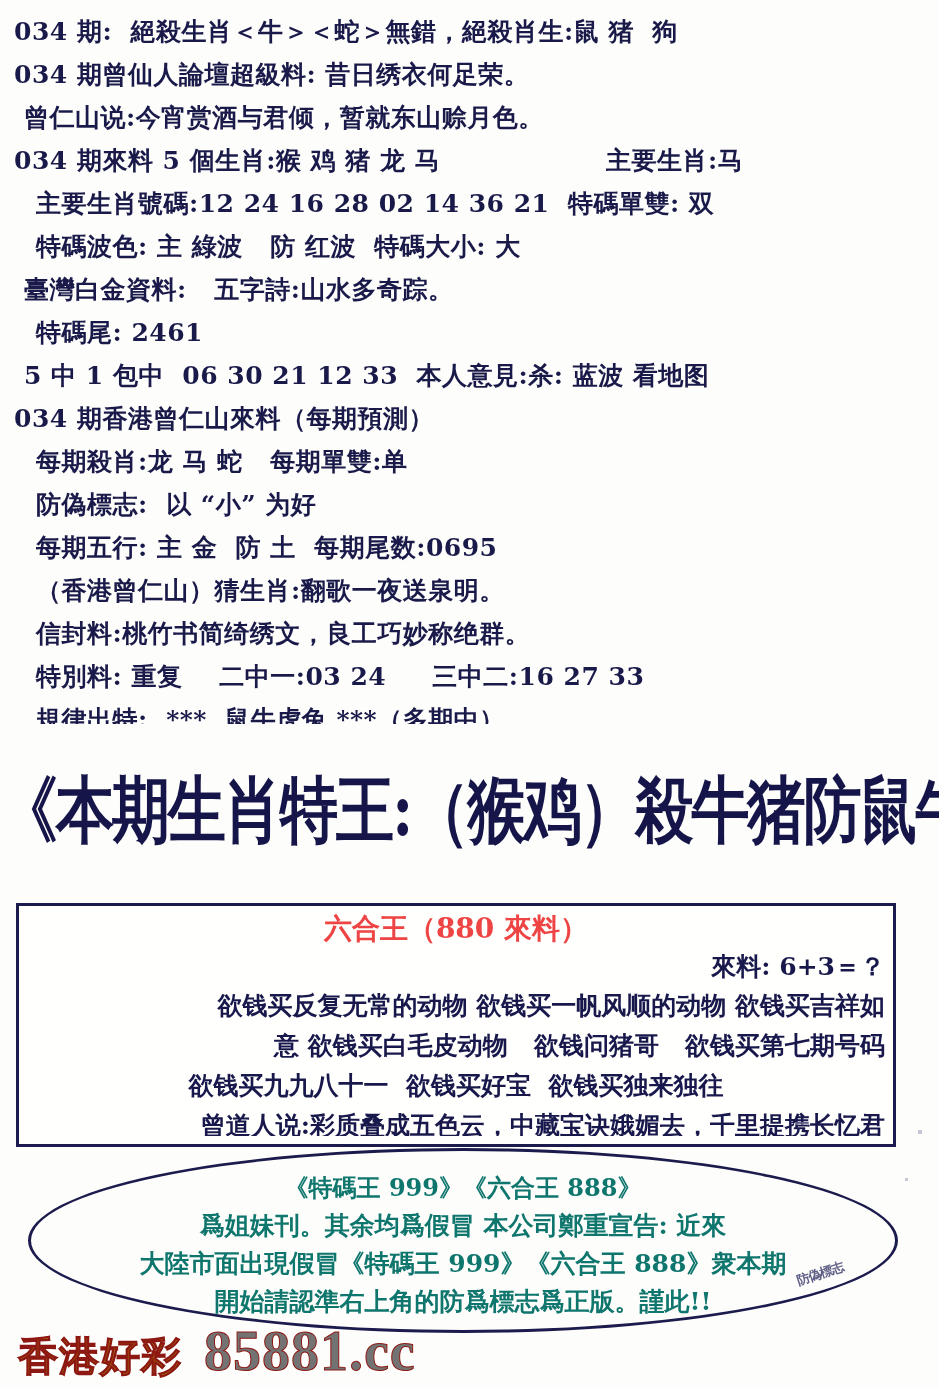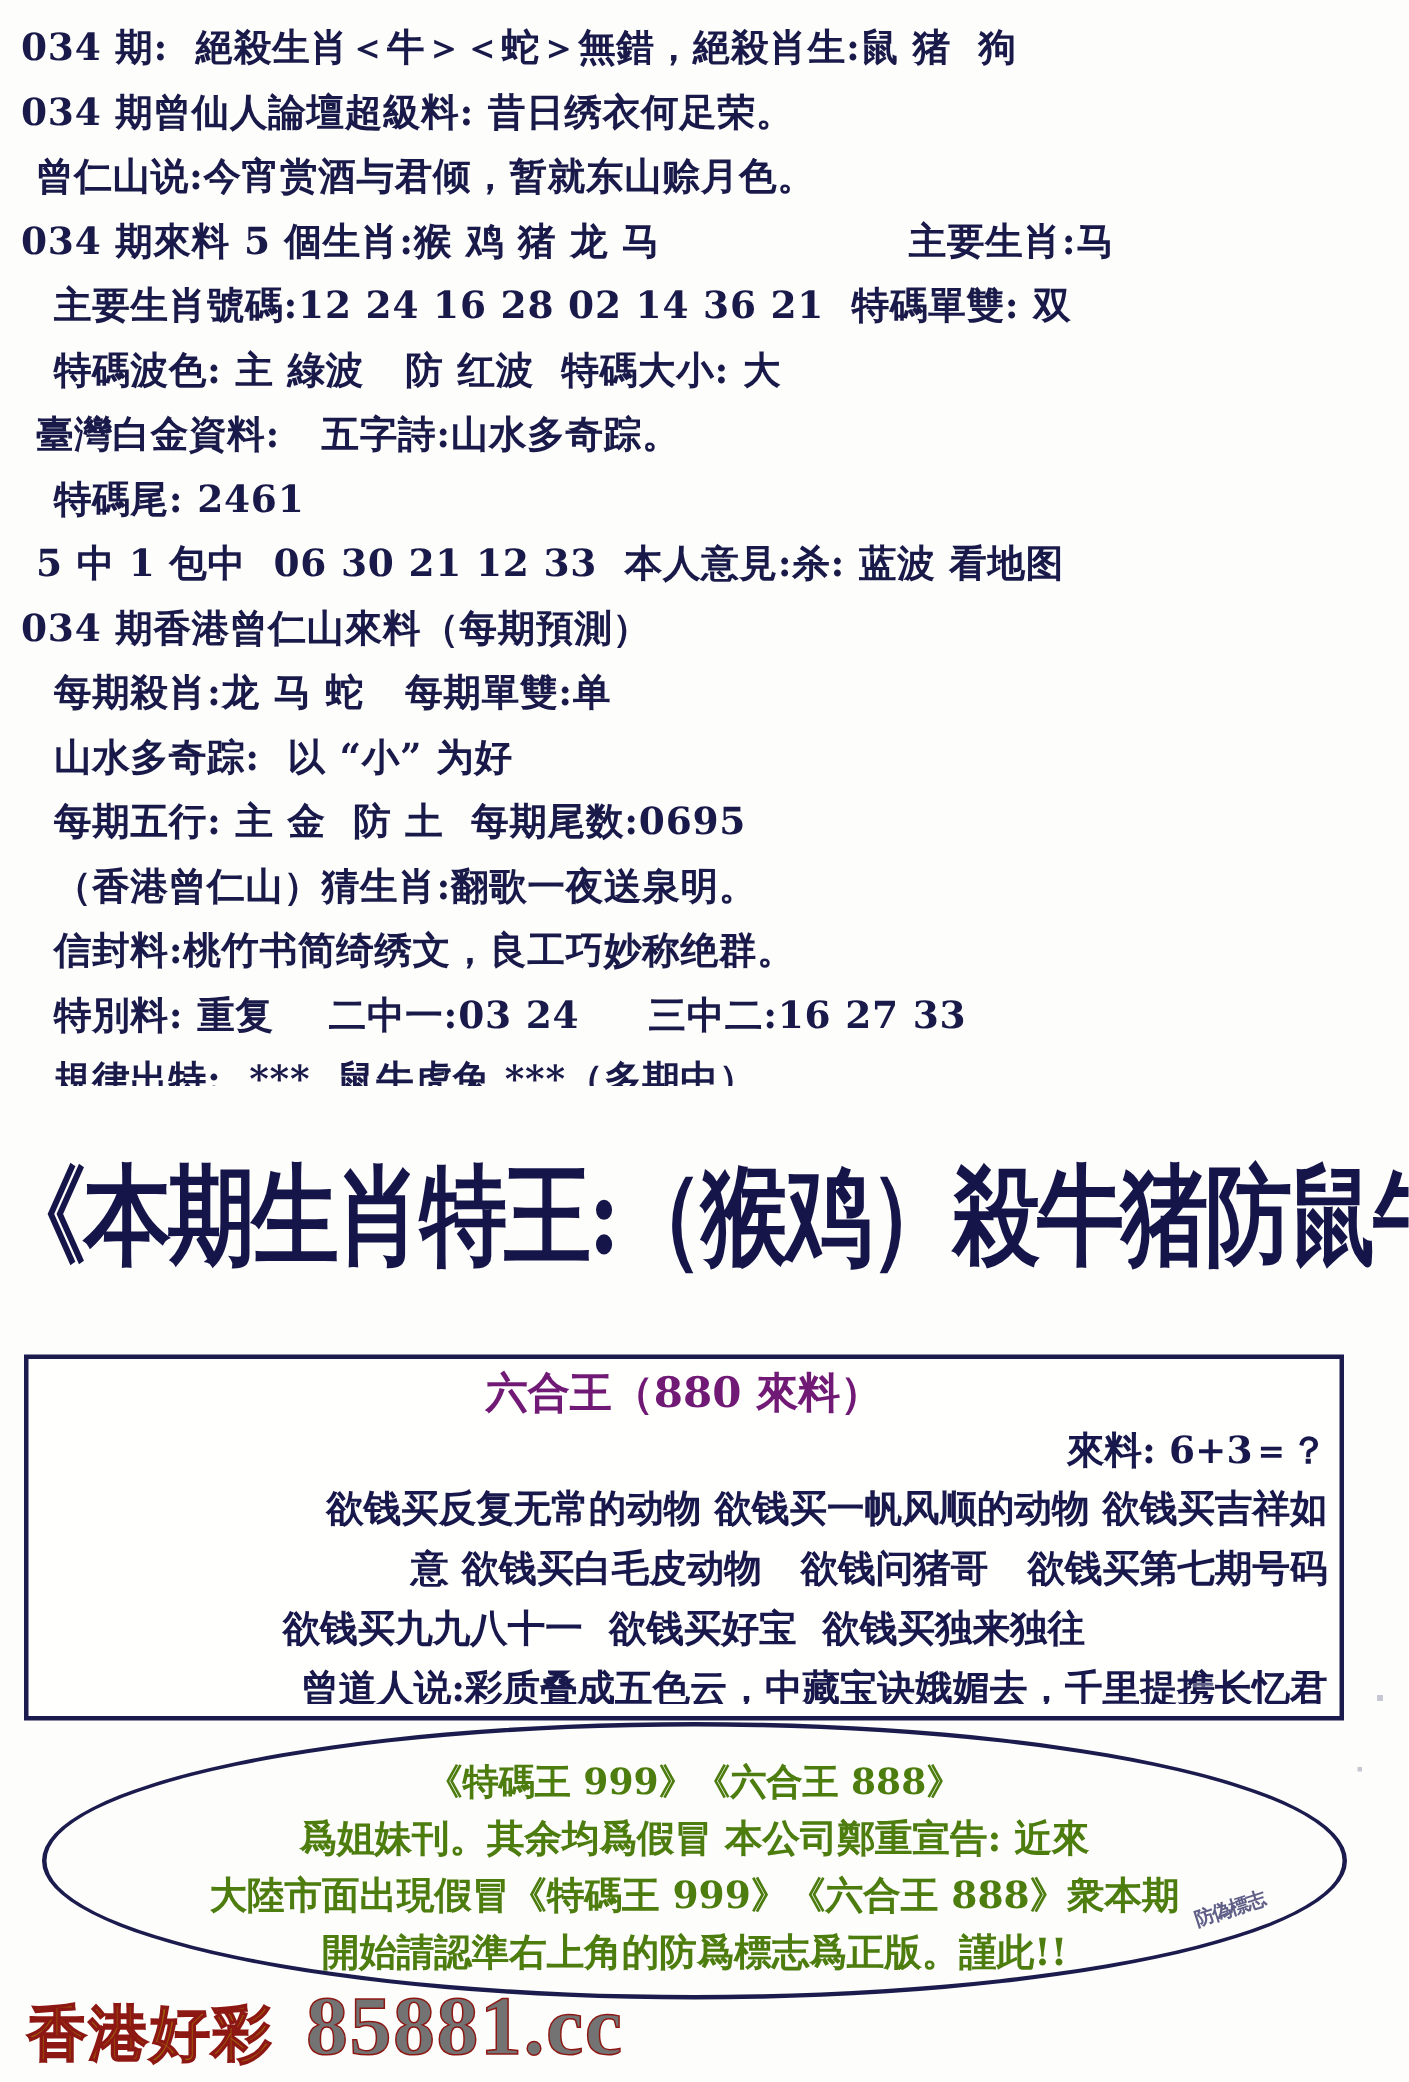--- a/index.html
+++ b/index.html
@@ -75,21 +75,21 @@
     border: 3px solid #1b1b4d;
     box-sizing: border-box;
     padding: 4px 8px 8px 8px;
     background: #fffffd;
   }
   .boxed-title {
     text-align: center;
     font-weight: 700;
     font-size: 28px;
     line-height: 38px;
-    color: #701a75;
+    color: #ef4444;
     white-space: pre;
   }
   .boxed-line {
     font-weight: 700;
     font-size: 25px;
     line-height: 40px;
     color: #18184c;
     white-space: pre;
     text-align: right;
   }
@@ -110,21 +110,21 @@
     border: 3px solid #1b1b4d;
     border-radius: 50% / 50%;
     box-sizing: border-box;
     padding-top: 18px;
   }
   .oval-line {
     text-align: center;
     font-weight: 700;
     font-size: 25px;
     line-height: 38px;
-    color: #4d7c0f;
+    color: #0f766e;
     white-space: pre;
   }
   .oval-line.first { font-size: 24px; }
 
   .stamp {
     position: absolute;
     right: 38px;
     bottom: 12px;
     width: 62px;
     height: 52px;
@@ -183,21 +183,21 @@
     <div class="line ind1">034 期曾仙人論壇超級料: 昔日绣衣何足荣。</div>
     <div class="line ind3">曾仁山说:今宵赏酒与君倾，暂就东山赊月色。</div>
     <div class="line ind1">034 期來料 5 個生肖:猴 鸡 猪 龙 马                  主要生肖:马</div>
     <div class="line ind2">主要生肖號碼:12 24 16 28 02 14 36 21  特碼單雙: 双</div>
     <div class="line ind2">特碼波色: 主 綠波   防 红波  特碼大小: 大</div>
     <div class="line ind3">臺灣白金資料:   五字詩:山水多奇踪。</div>
     <div class="line ind2">特碼尾: 2461</div>
     <div class="line ind3">5 中 1 包中  06 30 21 12 33  本人意見:杀: 蓝波 看地图</div>
     <div class="line ind1">034 期香港曾仁山來料（每期預測）</div>
     <div class="line ind2">每期殺肖:龙 马 蛇   每期單雙:单</div>
-    <div class="line ind2">山水多奇踪:  以 “小” 为好</div>
+    <div class="line ind2">防偽標志:  以 “小” 为好</div>
     <div class="line ind2">每期五行: 主 金  防 土  每期尾数:0695</div>
     <div class="line ind2">（香港曾仁山）猜生肖:翻歌一夜送泉明。</div>
     <div class="line ind2">信封料:桃竹书简绮绣文，良工巧妙称绝群。</div>
     <div class="line ind2">特別料: 重复    二中一:03 24     三中二:16 27 33</div>
     <div class="line ind2 clipped">規律出特:  ***  鼠牛虎兔 ***（多期中）</div>
   </div>
 
   <div class="headline">《本期生肖特王:（猴鸡）殺牛猪防鼠牛马》</div>
 
   <div class="boxed">

